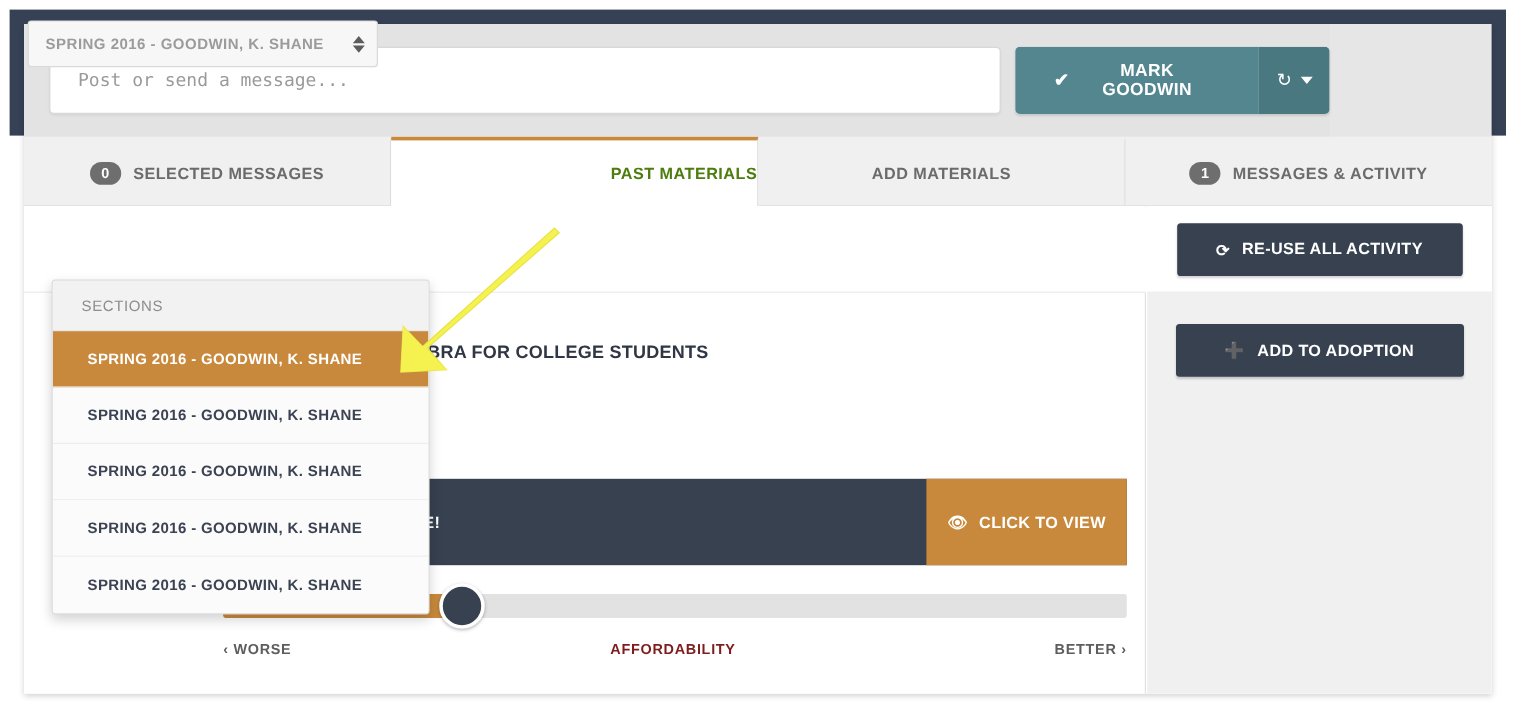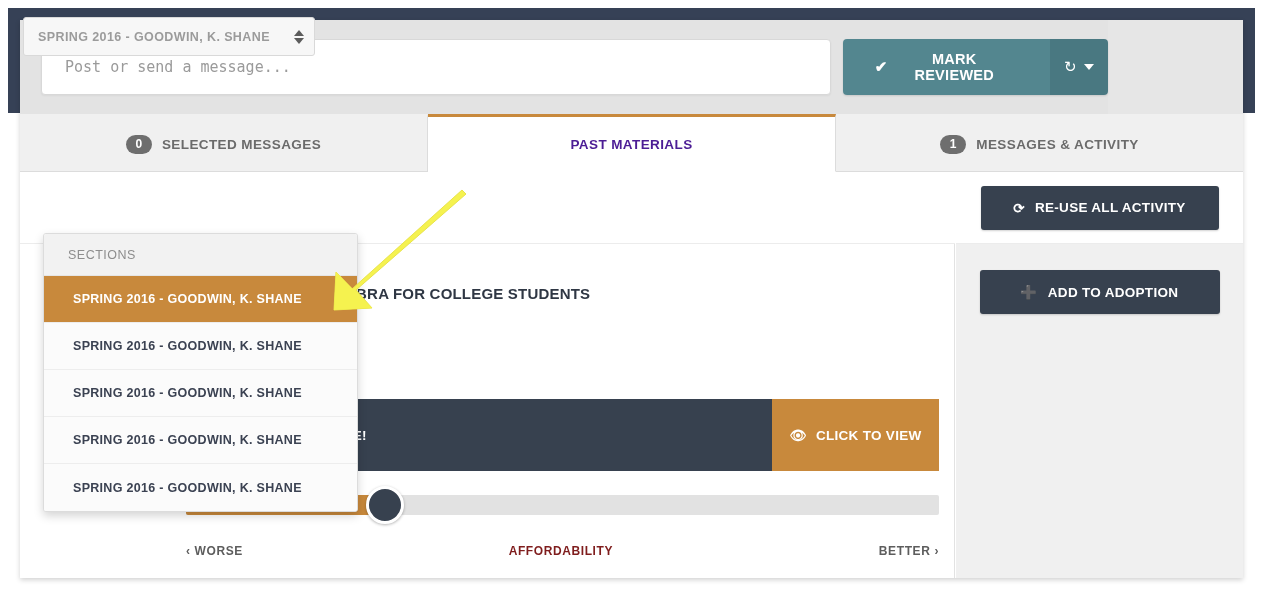--- a/index.html
+++ b/index.html
@@ -92,24 +92,25 @@
     color: #6b6b6b;
     background: #f0f0f0;
     border-right: 1px solid #dcdcdc;
     border-top: 3px solid transparent;
     cursor: pointer;
     position: relative;
   }
   .tab:last-child { border-right: none; }
   .tab.active {
     background: #ffffff;
-    color: #4c1d95;
+    color: #4d7c0f;
     border-top: 3px solid #c8893c;
     border-bottom: 1px solid #ffffff;
     margin-bottom: -1px;
+    justify-content: flex-end;
   }
   .tab-badge {
     display: inline-flex; align-items: center; justify-content: center;
     min-width: 26px; height: 19px; padding: 0 7px;
     border-radius: 10px;
     background: #6e6e6e; color: #ffffff;
     font-size: 12px; font-weight: bold;
     margin-right: 10px;
   }
 
@@ -238,21 +239,20 @@
     box-shadow: 0 1px 3px rgba(0,0,0,0.3);
     display: flex; align-items: center; justify-content: center;
     color: #ffffff; font-size: 11px; font-weight: bold;
   }
   #meter-labels {
     position: absolute; left: 186px; top: 534px; width: 753px;
     display: flex; align-items: center; justify-content: space-between;
     font-size: 12px; font-weight: bold; letter-spacing: 0.6px;
     color: #5d5d5d;
     z-index: 4;
-    margin-top: 10px;
   }
   #meter-labels .mid { color: #7f1d1d; }
 
   
   #right-col {
     position: absolute; left: 936px; top: 0; width: 287px; height: 406px;
     background: #ffffff;
   }
   #right-top {
     position: absolute; left: 0; top: 0; width: 287px; height: 72px;
@@ -295,36 +295,39 @@
 <div id="page">
   <div id="app-band"></div>
 
   <div id="card">
 
     <div id="composer">
       <input id="composer-input" type="text" placeholder="Post or send a message..." style="">
       <div id="mark-reviewed-group">
         <button id="mark-reviewed-button">
           <span class="chk">✔</span>
-          <span>MARK REVIEWED</span>
+          <span>MARK GOODWIN</span>
         </button>
         <div id="mark-reviewed-caret">
           <span>↻</span>
           <span class="caret-dn"></span>
         </div>
       </div>
     </div>
 
     <div id="tabs">
       <div class="tab">
         <span class="tab-badge">0</span>
         <span>SELECTED MESSAGES</span>
       </div>
       <div class="tab active">
         <span>PAST MATERIALS</span>
+      </div>
+      <div class="tab">
+        <span>ADD MATERIALS</span>
       </div>
       <div class="tab">
         <span class="tab-badge">1</span>
         <span>MESSAGES &amp; ACTIVITY</span>
       </div>
     </div>
 
     <div id="body">
 
       <div id="main-col">

